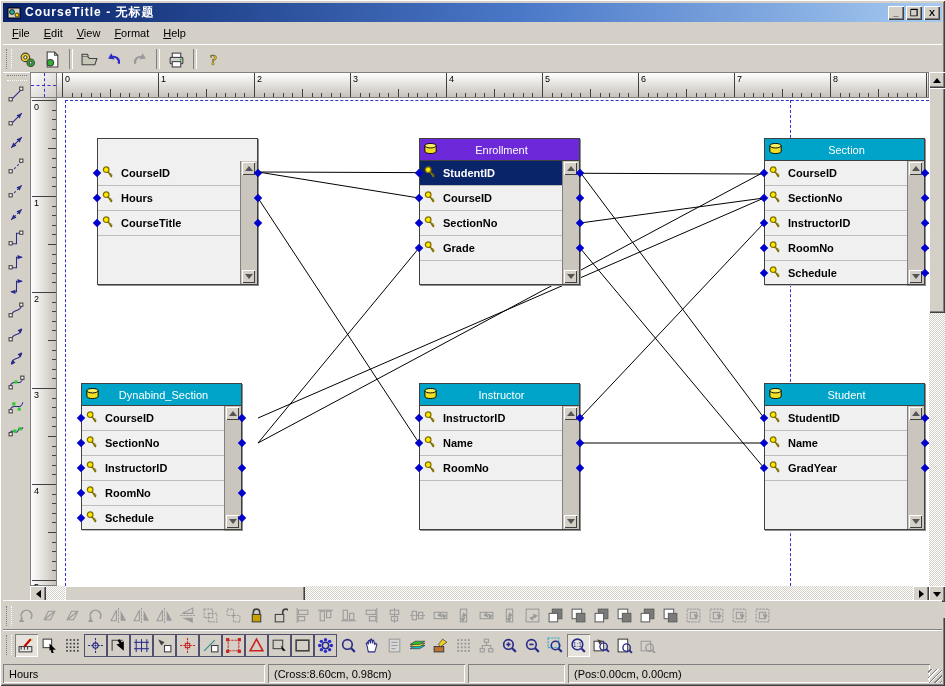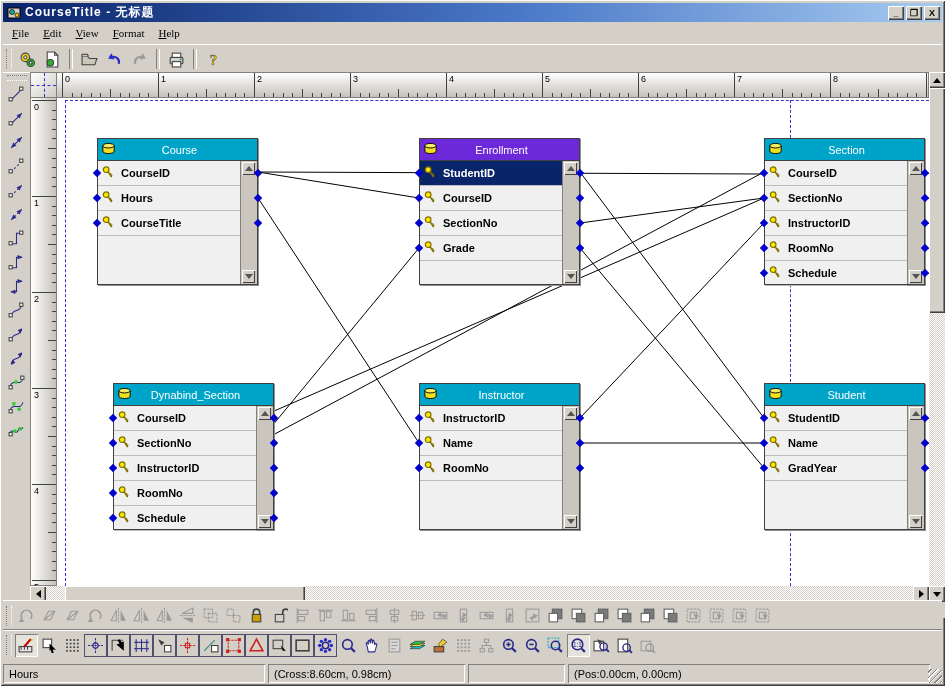--- a/index.html
+++ b/index.html
@@ -10,21 +10,21 @@
   
   .titlebar{position:absolute;left:3px;top:3px;right:3px;height:19px;
     background:linear-gradient(90deg,#0a246a,#4a78c8 55%,#a6caf0);display:flex;align-items:center;}
   .titlebar .appicon{width:16px;height:16px;margin:0 3px;}
   .titlebar .ttl{color:#fff;font-weight:bold;font-size:12px;letter-spacing:1px;flex:1;white-space:nowrap;overflow:hidden;}
   .capbtn{width:16px;height:14px;margin-right:2px;background:#d4d0c8;display:flex;align-items:center;justify-content:center;
     font-size:9px;font-weight:bold;box-shadow:inset 1px 1px 0 #fff, inset -1px -1px 0 #404040, inset -2px -2px 0 #808080;
     font-family:"Liberation Sans",sans-serif;}
   
   .menubar{position:absolute;left:3px;top:23px;right:3px;height:20px;display:flex;align-items:center;padding-left:2px;}
-  .menuitem{padding:2px 7px;cursor:default;font-family:Liberation Serif, serif;}
+  .menuitem{padding:2px 7px;cursor:default;}
   .menuitem u{text-decoration:underline;}
   
   .tbar{position:absolute;display:flex;align-items:center;background:#d4d0c8;}
   .tbar-top{left:3px;top:44px;right:3px;height:28px;border-top:1px solid #fff;border-bottom:1px solid #808080;}
   .grip{width:4px;height:20px;margin:0 3px;border-left:1px dotted #808080;border-right:1px dotted #fff;}
   .hgrip{height:4px;width:20px;margin:2px 3px;border-top:1px dotted #808080;border-bottom:1px dotted #fff;}
   .tbtn{width:25px;height:24px;display:flex;align-items:center;justify-content:center;}
   .tbtn.small{width:23px;height:23px;}
   .tbtn.pressed{box-shadow:inset 1px 1px 0 #808080, inset -1px -1px 0 #fff;background:#e6e3dc;}
   .tbtn.framed{box-shadow:inset 0 0 0 1px #50506e;}
@@ -340,27 +340,20 @@
         <line x1="201" y1="320" x2="707" y2="100" stroke="#000" stroke-width="1"></line>
         <line x1="201" y1="345" x2="707" y2="74" stroke="#000" stroke-width="1"></line>
         <line x1="201" y1="345" x2="362" y2="150" stroke="#000" stroke-width="1"></line>
         <line x1="523" y1="74" x2="707" y2="320" stroke="#000" stroke-width="1"></line>
         <line x1="523" y1="125" x2="707" y2="100" stroke="#000" stroke-width="1"></line>
         <line x1="523" y1="150" x2="707" y2="370" stroke="#000" stroke-width="1"></line>
         <line x1="523" y1="320" x2="707" y2="125" stroke="#000" stroke-width="1"></line>
         <line x1="523" y1="345" x2="707" y2="345" stroke="#000" stroke-width="1"></line>
       </svg>
   <div class="dtable" style="left: 40px; top: 40px;">
-        <div class="thead" style="background:#00a4c8">
-          <span><svg viewBox="0 0 16 16" width="15" height="15" style="margin-left:3px">
-              <path d="M2,5 v6 a6,2.4 0 0 0 12,0 v-6" fill="#f0e020" stroke="#000"></path>
-              <ellipse cx="8" cy="5" rx="6" ry="2.4" fill="#f8f060" stroke="#000"></ellipse>
-            </svg></span>
-          <span class="ttl">Course</span>
-        </div>
         <div class="tbody">
           <div class="trow">
             <span style="margin-left:3px"><svg viewBox="0 0 16 16" width="15" height="15">
                 <circle cx="5.5" cy="5" r="3" fill="#ffe800" stroke="#807000" stroke-width="1.3"></circle>
                 <line x1="7.5" y1="7" x2="11.5" y2="13" stroke="#807000" stroke-width="1.6"></line>
                 <line x1="10" y1="12" x2="12" y2="10.5" stroke="#807000" stroke-width="1.4"></line>
                 <line x1="9" y1="10.5" x2="11" y2="9" stroke="#807000" stroke-width="1.4"></line>
               </svg></span>
             <span class="flabel">CourseID</span>
           </div>
@@ -528,21 +521,21 @@
         <i class="dm" style="right:-4px;top:31px"></i>
         <i class="dm" style="left:-4px;top:56px"></i>
         <i class="dm" style="right:-4px;top:56px"></i>
         <i class="dm" style="left:-4px;top:81px"></i>
         <i class="dm" style="right:-4px;top:81px"></i>
         <i class="dm" style="left:-4px;top:106px"></i>
         <i class="dm" style="right:-4px;top:106px"></i>
         <i class="dm" style="left:-4px;top:131px"></i>
         <i class="dm" style="right:-4px;top:131px"></i>
       </div>
-      <div class="dtable" style="left: 56px; top: 285px;">
+      <div class="dtable" style="left: 24px; top: 285px;">
         <div class="thead" style="background:#00a4c8">
           <span><svg viewBox="0 0 16 16" width="15" height="15" style="margin-left:3px">
               <path d="M2,5 v6 a6,2.4 0 0 0 12,0 v-6" fill="#f0e020" stroke="#000"></path>
               <ellipse cx="8" cy="5" rx="6" ry="2.4" fill="#f8f060" stroke="#000"></ellipse>
             </svg></span>
           <span class="ttl">Dynabind_Section</span>
         </div>
         <div class="tbody">
           <div class="trow">
             <span style="margin-left:3px"><svg viewBox="0 0 16 16" width="15" height="15">

